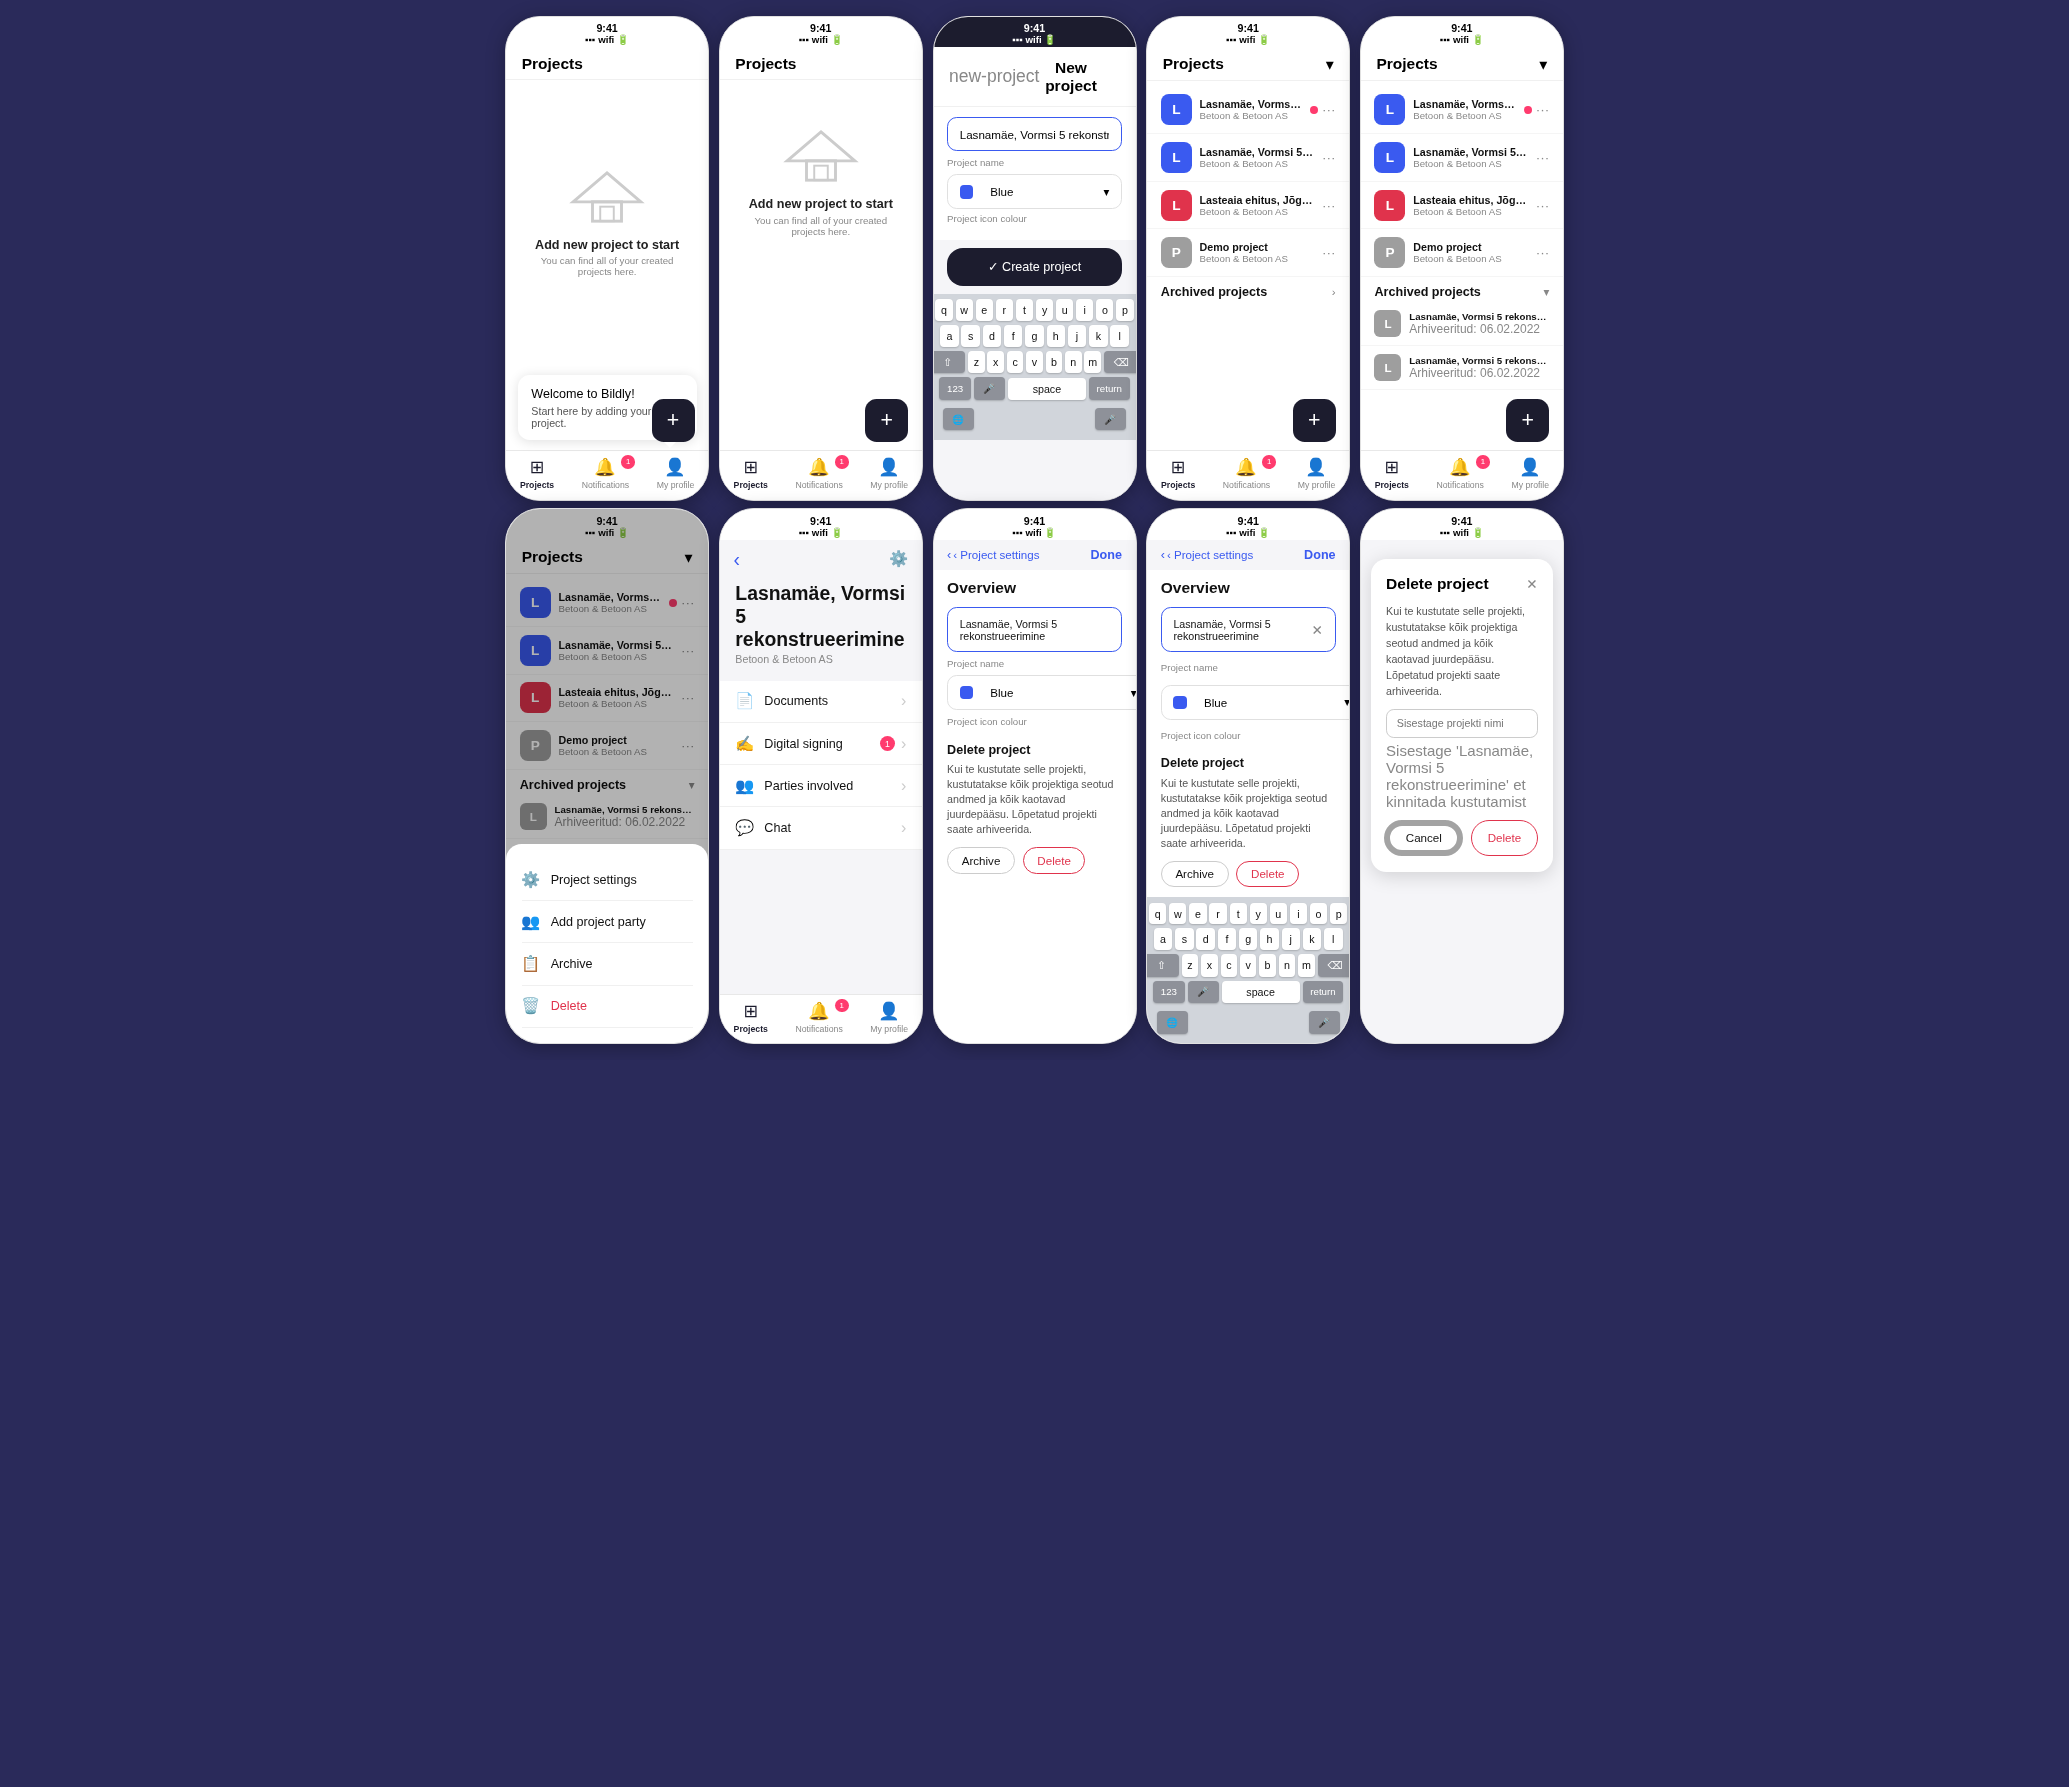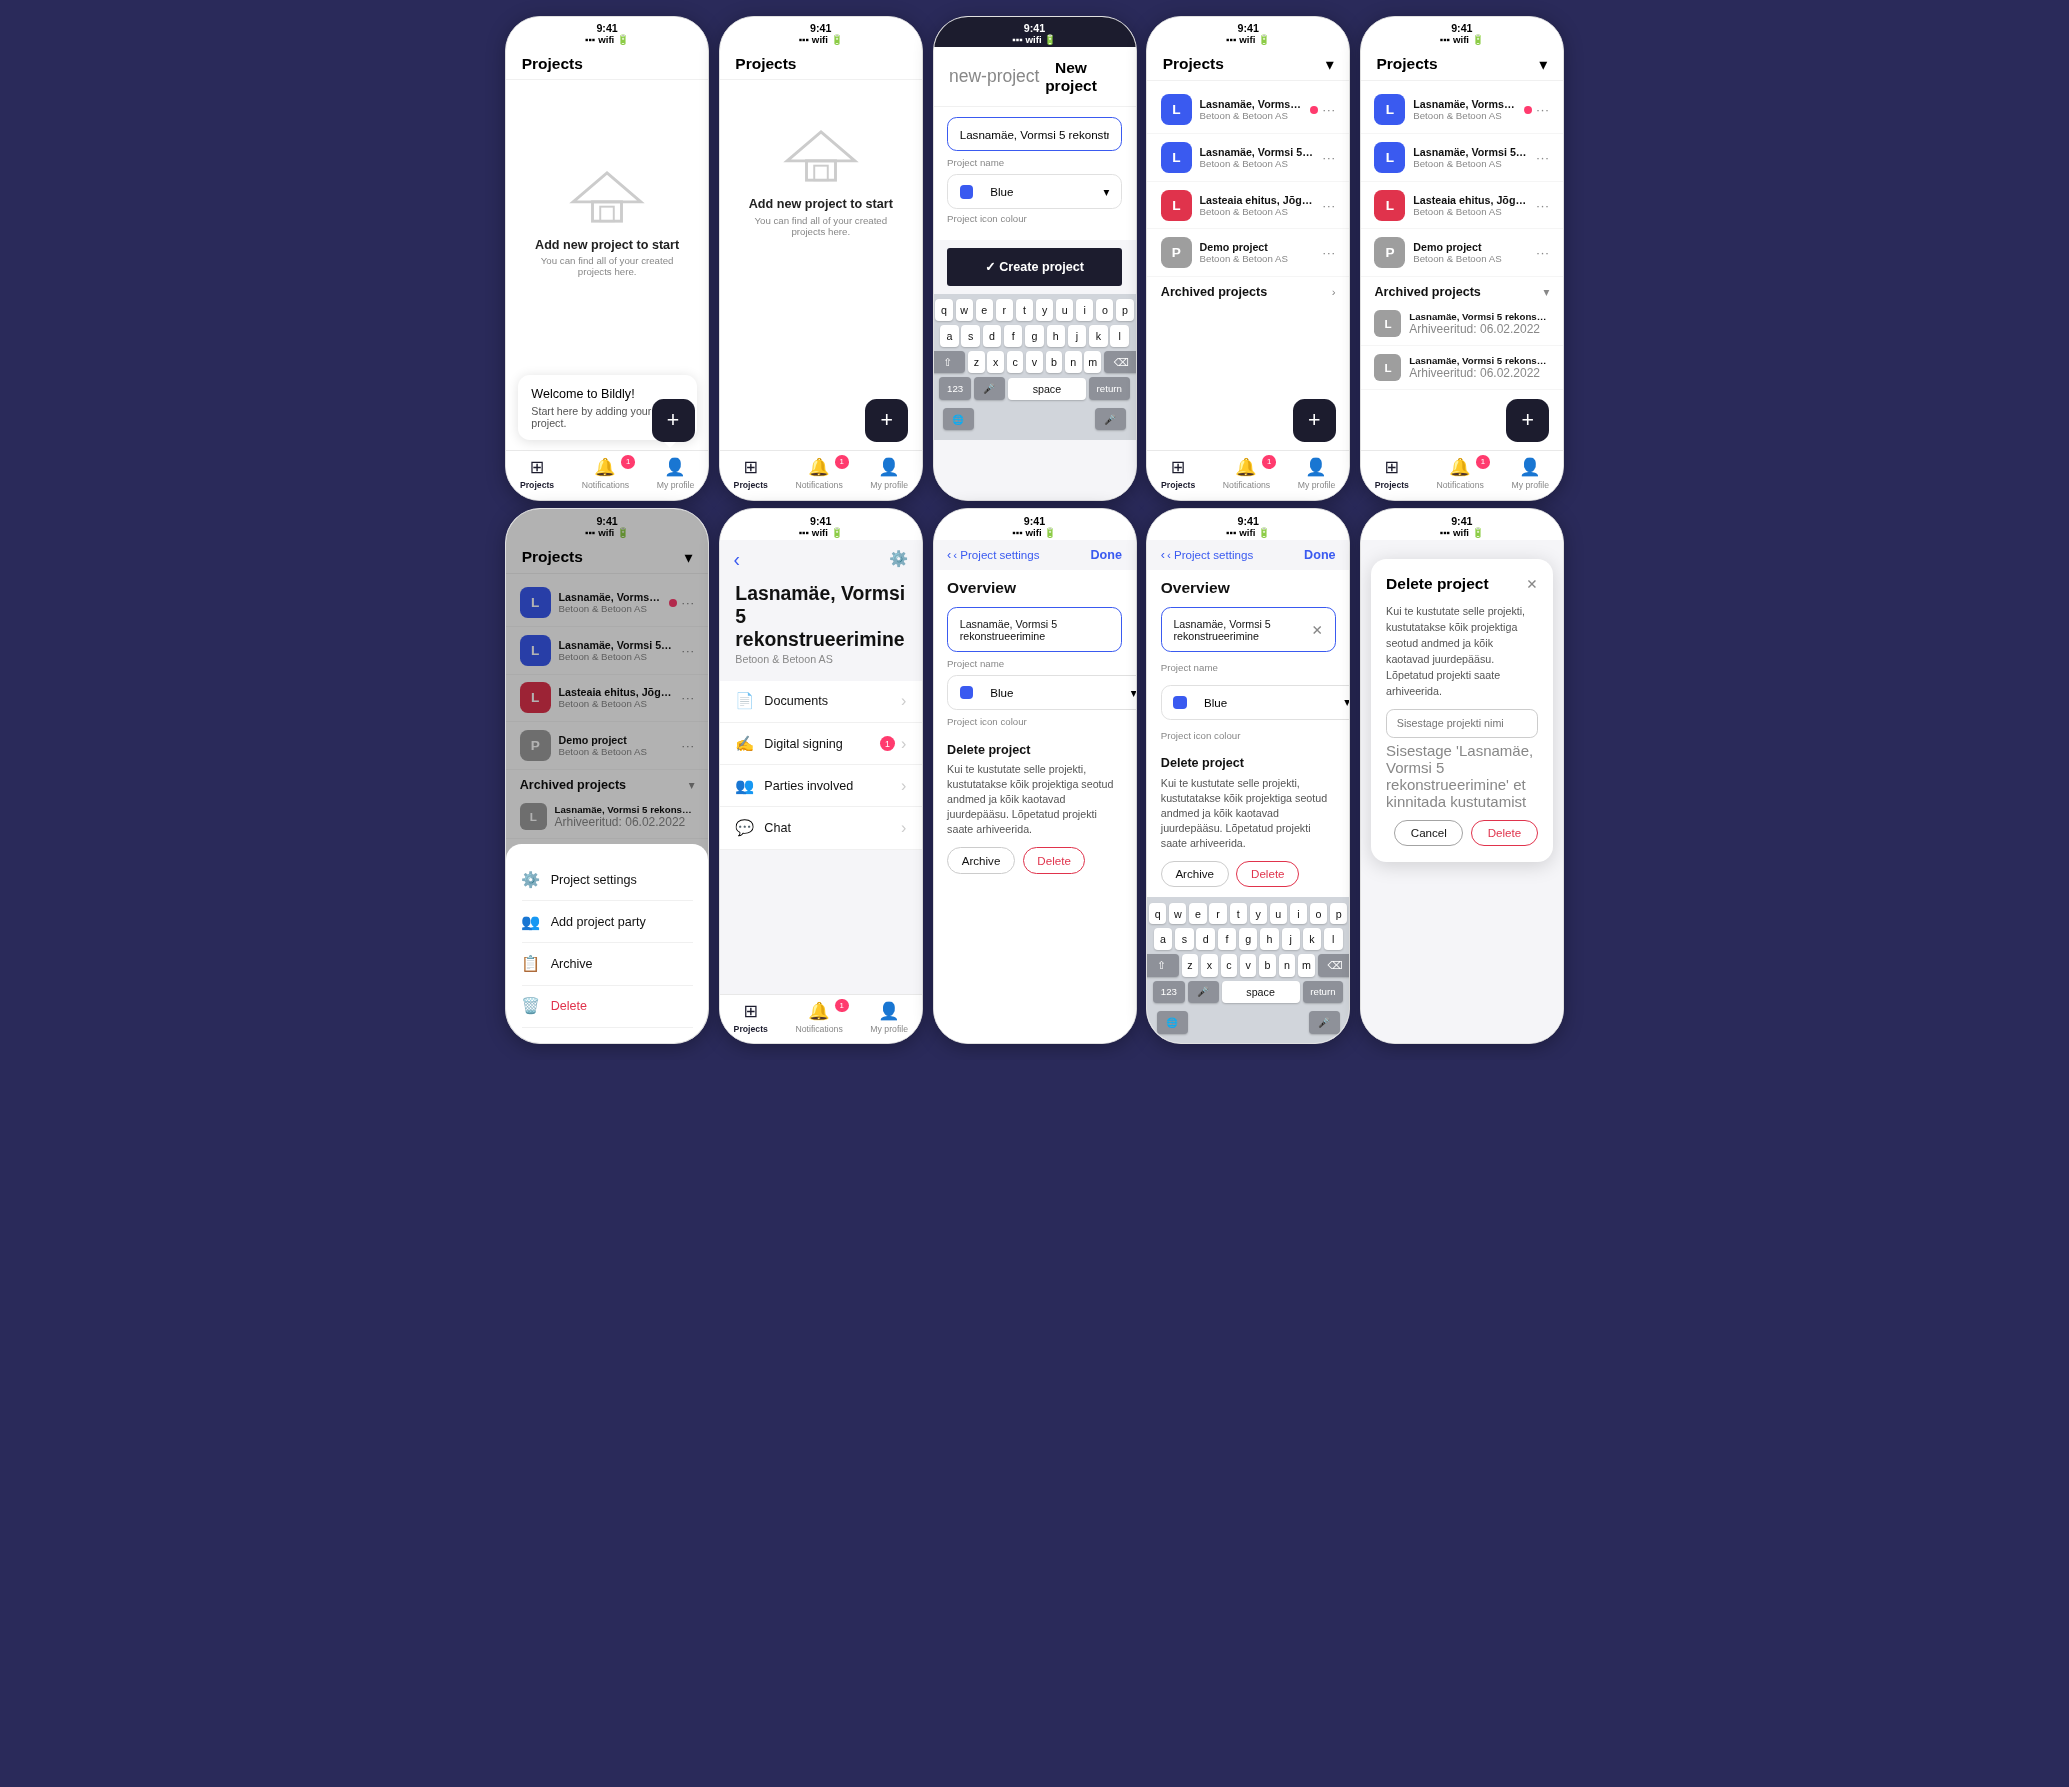--- a/index.html
+++ b/index.html
@@ -233,26 +233,26 @@
       justify-content: space-between;
       background: #fff;
       margin-bottom: 1.9px;
     }
     .select-left { display: flex; align-items: center; gap: 17px; }
     .color-dot { width: 13.6px; height: 13.6px; border-radius: 3.9px; background: #3a5af0; }
     .create-btn {
       background: #1c1c2e;
       color: #fff;
       border: none;
-      border-radius: 3px;
+      border-radius: 16px;
       padding: 11.6px;
       width: calc(100% - 27px);
       margin: 7.8px 13.6px;
       font-size: 12.6px;
-      font-weight: 700;
+      font-weight: 400;
       cursor: pointer;
       display: flex;
       align-items: center;
       justify-content: center;
       gap: 5.8px;
     }
     .keyboard {
       background: #d1d5db;
       padding: 5.8px 1.9px;
     }
@@ -370,21 +370,21 @@
       border: 1px solid #ccc;
       border-radius: 7.8px;
       padding: 7.8px 9.7px;
       width: 100%;
       font-size: 10.7px;
       margin-bottom: 3.9px;
     }
     .dialog-hint { font-size: 15px; color: #888; margin-bottom: 9.7px; }
     .dialog-btns { display: flex; justify-content: flex-end; gap: 7.8px; }
     .btn-cancel {
-      border: 1px solid #a3a3a3;
+      border: 6px solid #a3a3a3;
       border-radius: 19.4px;
       padding: 5.8px 15.5px;
       font-size: 11.6px;
       color: #111;
       background: #fff;
     }
     .btn-delete {
       border: 1px solid #e0334c;
       border-radius: 19.4px;
       padding: 5.8px 15.5px;

